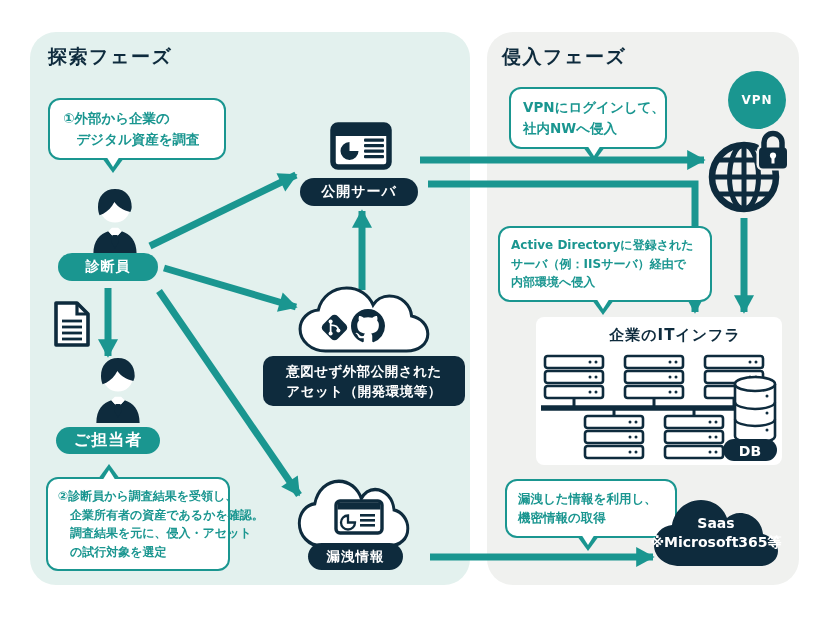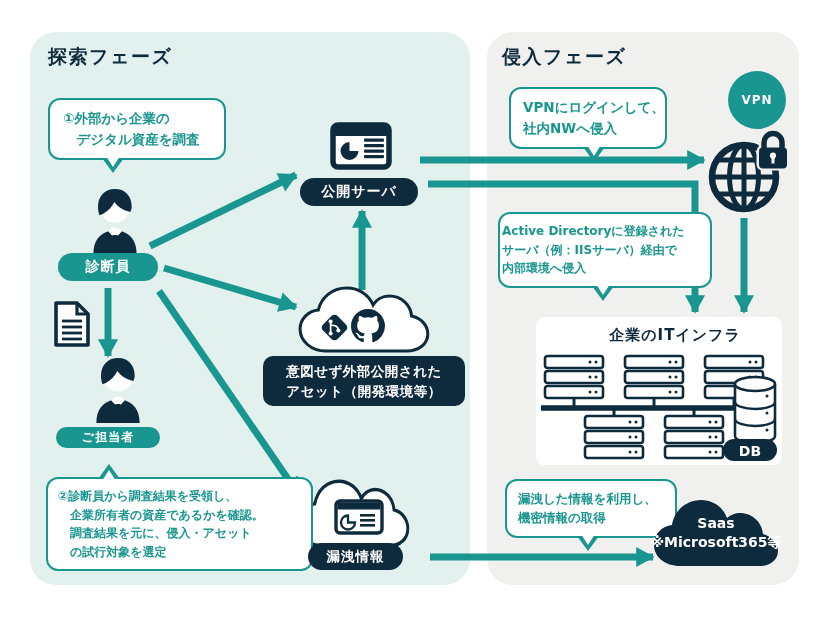--- a/index.html
+++ b/index.html
@@ -93,23 +93,23 @@
     </g>
   </svg>
 
   <svg class="abs z3" style="left:87px;top:355px;" width="62" height="68" viewBox="0 0 60 66">
     <circle cx="30" cy="21" r="14.5" fill="#fff"></circle>
     <path d="M30,3 C19.5,3 13.5,10.5 13.5,20.5 C13.5,23.5 14,26 15,28.3 C16.2,28 17.4,27.5 18.6,26.9 C23,24.6 26.8,21 29.4,15.6 C32.7,20.4 38.2,23.9 44.9,25.2 C45.6,23.7 46.2,22 46.2,20.5 C46.2,10.5 40.5,3 30,3 Z" fill="#0E2B3D"></path>
     <path d="M9,66 C9,53 15.5,46.5 23.5,44 L30,51 L36.5,44 C44.5,46.5 51,53 51,66 Z" fill="#0E2B3D"></path>
     <path d="M23.5,44 L30,51 L36.5,44 L33,40.5 L27,40.5 Z" fill="#fff"></path>
     <path d="M27.6,47.5 L32.4,47.5 L33.6,54.5 L30,60.5 L26.4,54.5 Z" fill="#0E2B3D"></path>
   </svg>
-  <div class="pill teal" style="left:56px;top:427px;width:104px;height:21px;font-size:12px;">ご担当者</div>
-
-  <div class="bubble tail-up" style="left:46px;top:477px;width:267px;padding:8px 10px;font-size:12px;--tx:50px;">
+  <div class="pill teal" style="left:56px;top:427px;width:104px;height:27px;font-size:16px;">ご担当者</div>
+
+  <div class="bubble tail-up" style="left:46px;top:477px;width:184px;padding:8px 10px;font-size:12px;--tx:50px;">
     <span class="ln">②診断員から調査結果を受領し、</span>
     <span class="ln ind">企業所有者の資産であるかを確認。</span>
     <span class="ln ind">調査結果を元に、侵入・アセット</span>
     <span class="ln ind">の試行対象を選定</span>
   </div>
 
   <svg class="abs z3" style="left:330px;top:122px;" width="62" height="48" viewBox="0 0 62 48">
     <rect x="3" y="3" width="56" height="42" rx="5" fill="#fff" stroke="#0E2B3D" stroke-width="5.5"></rect>
     <path d="M5,5 h52 v9 h-52 z" fill="#0E2B3D"></path>
     <path d="M19.5,29 L19.5,20 A9,9 0 1 0 28.5,29 Z" fill="#0E2B3D"></path>
@@ -174,21 +174,21 @@
     <g transform="translate(50,0)">
       <path d="M8,20 v-6.5 a9,9 0 0 1 18,0 v6.5" fill="none" stroke="#F0F1EF" stroke-width="10.5"></path>
       <rect x="0.5" y="16.5" width="33" height="25" rx="6" fill="#F0F1EF"></rect>
       <path d="M8,20 v-6.5 a9,9 0 0 1 18,0 v6.5" fill="none" stroke="#0E2B3D" stroke-width="5.5"></path>
       <rect x="3" y="18.5" width="28" height="21" rx="4" fill="#0E2B3D"></rect>
       <circle cx="17" cy="26.5" r="3.1" fill="#fff"></circle>
       <rect x="15.5" y="27.5" width="3" height="7" fill="#fff"></rect>
     </g>
   </svg>
 
-  <div class="bubble tail-down" style="left:498px;top:212px;width:214px;padding:8px 2px;font-size:12px;--tx:92px;">
+  <div class="bubble tail-down" style="left:498px;top:226px;width:214px;padding:8px 11px;font-size:12px;--tx:92px;">
     <span class="ln">Active Directoryに登録された</span>
     <span class="ln">サーバ（例：IISサーバ）経由で</span>
     <span class="ln">内部環境へ侵入</span>
   </div>
 
   <div class="infra-box" style="left:536px;top:317px;width:246px;height:148px;"></div>
   <div class="infra-title" style="left:536px;top:326px;width:204px;padding-left:37px;">企業のITインフラ</div>
   <svg class="abs z4" style="left:537px;top:348px;" width="246" height="114" viewBox="0 0 246 114">
     <defs>
       <g id="srv">

